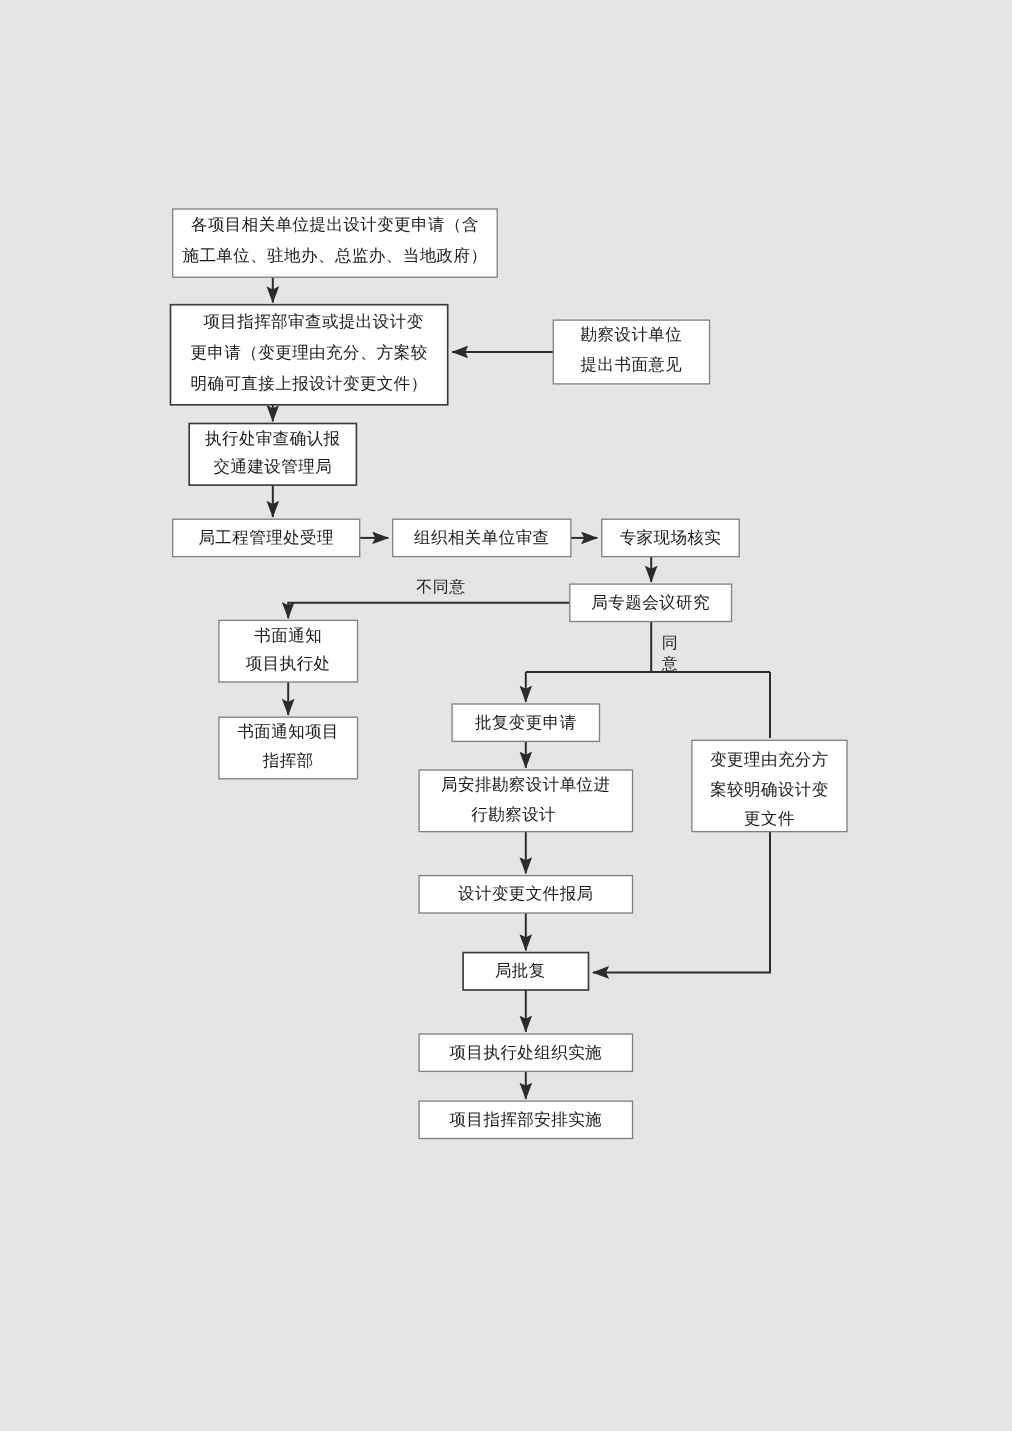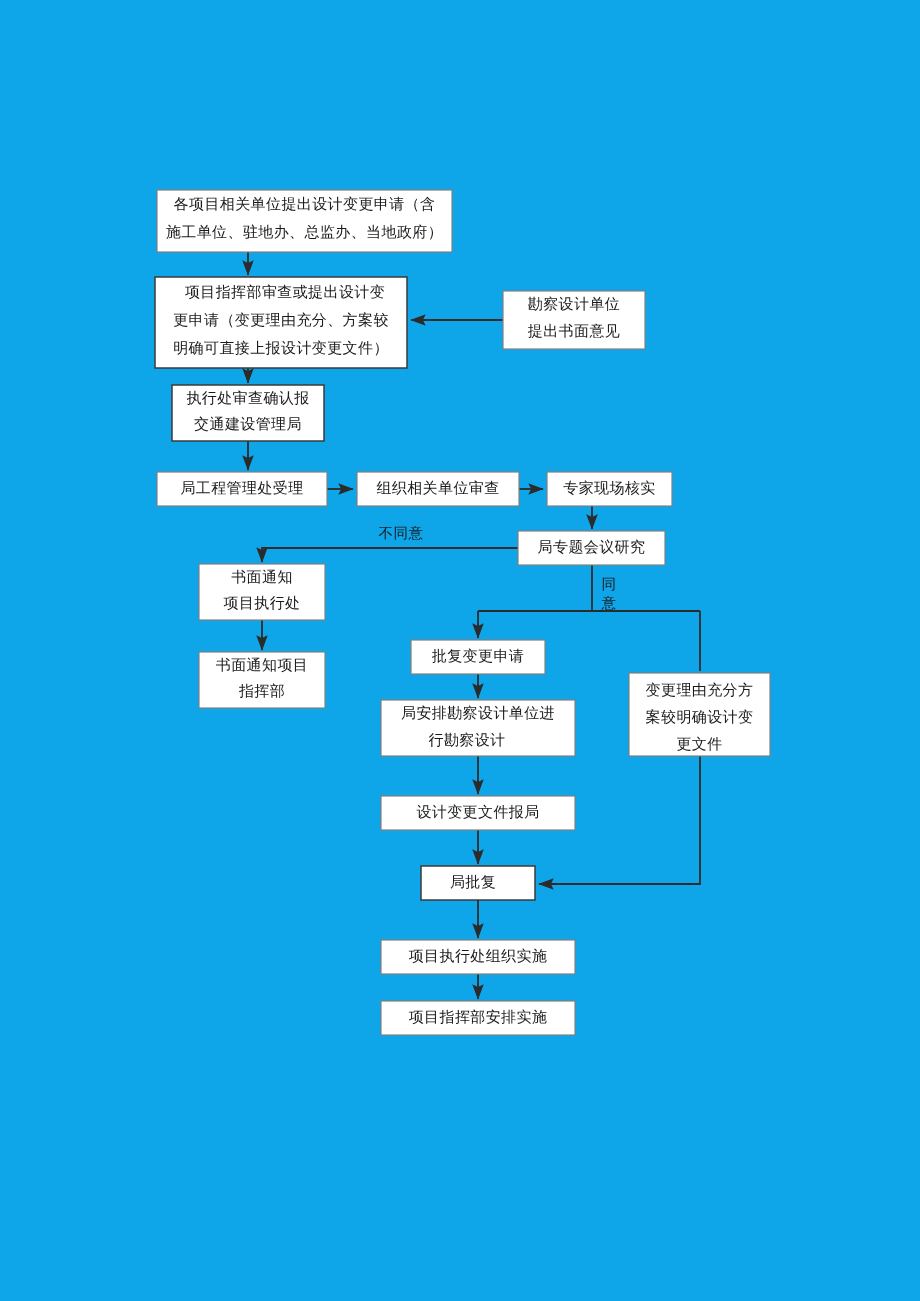--- a/index.html
+++ b/index.html
@@ -7,21 +7,21 @@
     padding: 0;
     background: #ffffff;
   }
   body {
     font-family: "Liberation Serif", "DejaVu Serif", serif;
   }
   #page {
     position: relative;
     width: 920px;
     height: 1301px;
-    background: #0ea5e9;
+    background: #e5e5e5;
     overflow: hidden;
   }
   svg.flow {
     position: absolute;
     left: 0;
     top: 0;
     width: 920px;
     height: 1301px;
   }
   .node-rect {

